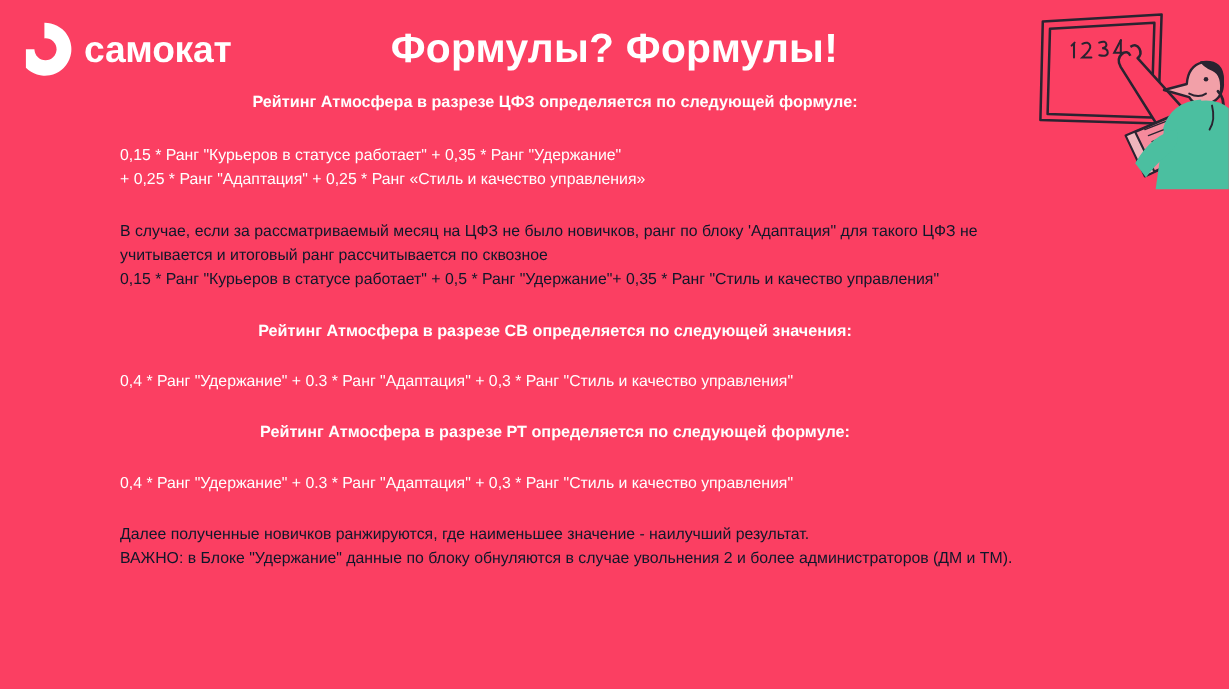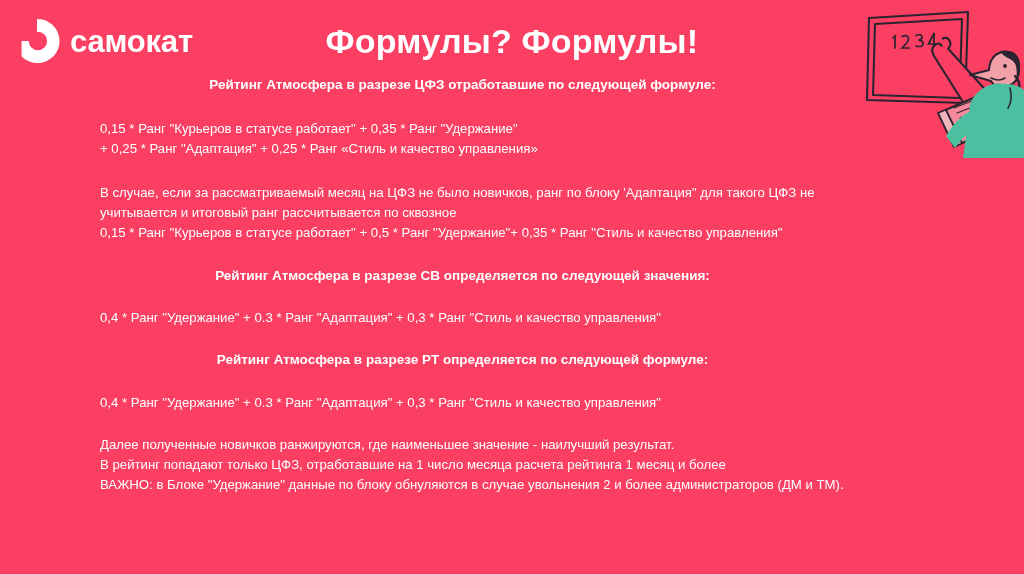--- a/index.html
+++ b/index.html
@@ -91,21 +91,21 @@
   .formula {
     font-size: 13.2px;
     font-weight: normal;
     color: #ffffff;
     line-height: 1.52;
     white-space: nowrap;
   }
   .para {
     font-size: 13.2px;
     font-weight: normal;
-    color: #ffffff;
+    color: #0f172a;
     line-height: 1.52;
     white-space: nowrap;
   }
   .gap-a { height: 24px; }
   .gap-b { height: 24px; }
   .gap-c { height: 24px; }
   .gap-d { height: 22px; }
   .gap-e { height: 23px; }
   .gap-f { height: 23px; }
   .gap-g { height: 22px; }
@@ -169,21 +169,21 @@
     <g>
       <path d="M120 108 q6 -22 31 -24 q26 -2 31 22 l3 52 l-72 0 Z" fill="#4bbfa0"></path>
       <path d="M120 108 q6 -22 31 -24" fill="none" stroke="#4bbfa0" stroke-width="2"></path>
       <path d="M96 136 q14 -24 34 -28 q5 10 -6 20 q-12 10 -19 20 Z" fill="#4bbfa0"></path>
       <path d="M160 88 q3 12 -2 20" fill="none" stroke="#2a2330" stroke-width="1.6" stroke-linecap="round"></path>
     </g>
   </svg>
 
   <div class="content">
 
-    <div class="heading hx">Рейтинг Атмосфера в разрезе ЦФЗ отработавшие по следующей формуле:</div>
+    <div class="heading hx">Рейтинг Атмосфера в разрезе ЦФЗ определяется по следующей формуле:</div>
     <div class="gap-a"></div>
     <div class="formula">0,15 * Ранг "Курьеров в статусе работает" + 0,35 * Ранг "Удержание"</div>
     <div class="formula">+ 0,25 * Ранг "Адаптация" + 0,25 * Ранг «Стиль и качество управления»</div>
 
     <div class="gap-b"></div>
 
     <div class="para">В случае, если за рассматриваемый месяц на ЦФЗ не было новичков, ранг по блоку 'Адаптация" для такого ЦФЗ не</div>
     <div class="para">учитывается и итоговый ранг рассчитывается по сквозное</div>
     <div class="para">0,15 * Ранг "Курьеров в статусе работает" + 0,5 * Ранг "Удержание"+ 0,35 * Ранг "Стиль и качество управления"</div>
 
@@ -195,17 +195,16 @@
 
     <div class="gap-e"></div>
 
     <div class="heading hx">Рейтинг Атмосфера в разрезе РТ определяется по следующей формуле:</div>
     <div class="gap-f"></div>
     <div class="formula">0,4 * Ранг "Удержание" + 0.3 * Ранг "Адаптация" + 0,3 * Ранг "Стиль и качество управления"</div>
 
     <div class="gap-g"></div>
 
     <div class="para">Далее полученные новичков ранжируются, где наименьшее значение - наилучший результат.</div>
-    <div class="para">В рейтинг попадают только ЦФЗ, отработавшие на 1 число месяца расчета рейтинга 1 месяц и более</div>
     <div class="para">ВАЖНО: в Блоке "Удержание" данные по блоку обнуляются в случае увольнения 2 и более администраторов (ДМ и ТМ).</div>
 
   </div>
 </div>
 
 </body></html>

